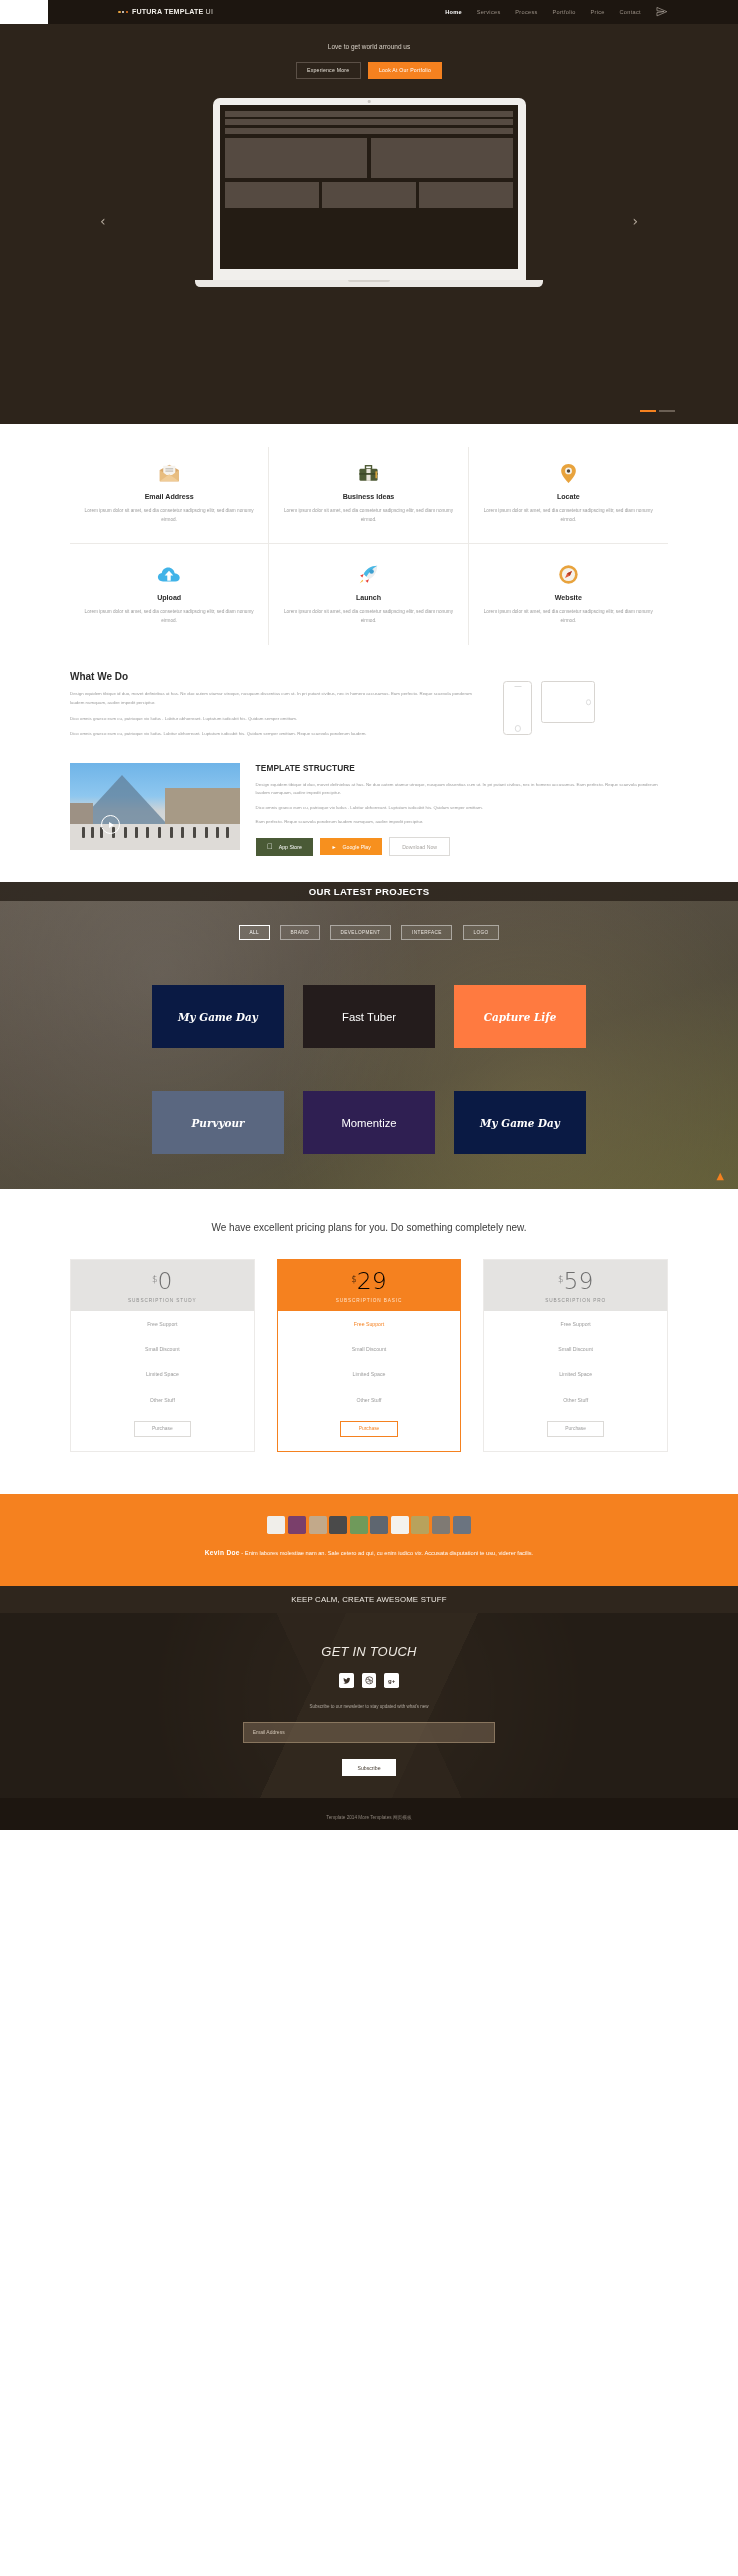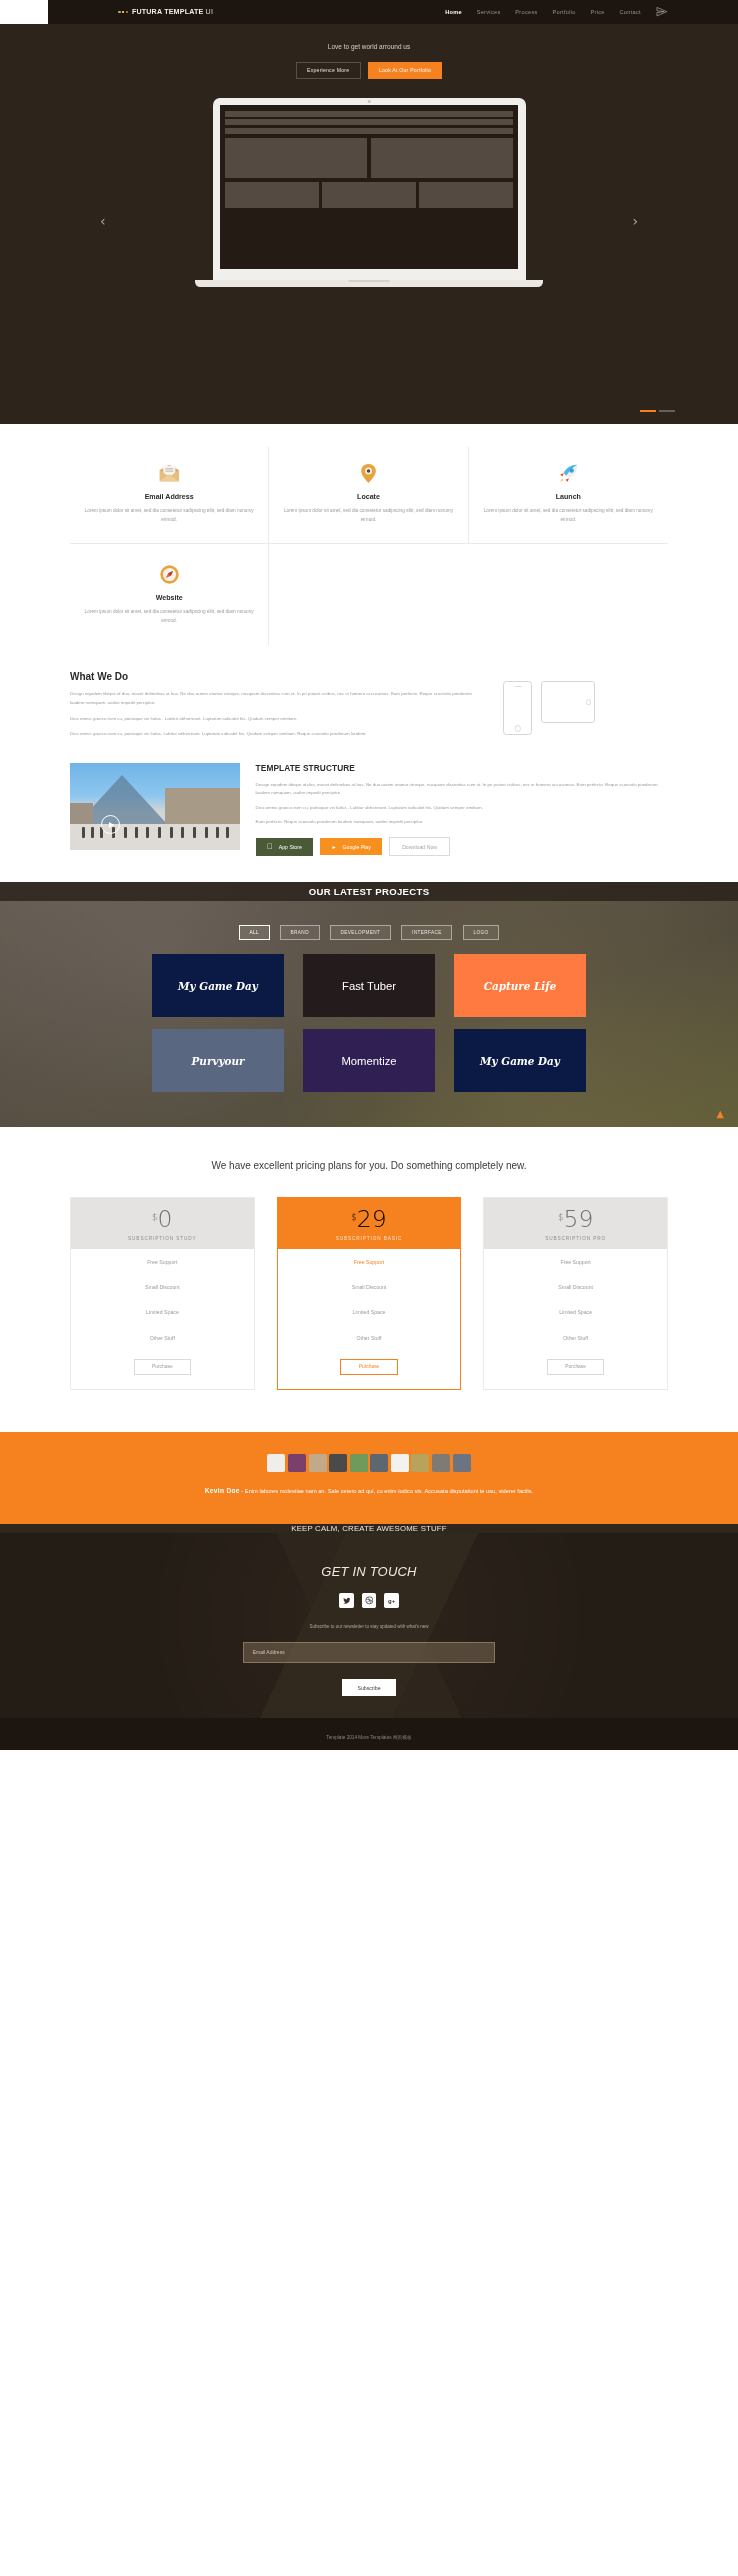--- a/index.html
+++ b/index.html
@@ -176,21 +176,21 @@
     font-size: 4.7px; padding: 4.3px 9.6px; letter-spacing: 0.4px; cursor: pointer; font-family: inherit;
   }
   .filter.active { border: 1.7px solid #ffffff; color: #fff; background: rgba(255,255,255,.10); }
   .proj-grid {
     position: relative; z-index: 2; display: grid;
     grid-template-columns: repeat(3, 132px); gap: 12px 19px;
     justify-content: center; padding: 0 0 35px;
   }
   .tile {
     height: 63px; display: flex; align-items: center; justify-content: center;
-    color: #fff; cursor: pointer;
+    color: #fff; cursor: pointer; margin-top: 31px;
   }
   .tile span { font-size: 11.3px; }
   .tile.script span { font-family: "DejaVu Serif", serif; font-style: italic; font-weight: bold; font-size: 10.4px; }
   .scroll-top {
     position: absolute; right: 14px; bottom: 8.7px; z-index: 3;
     color: #f5811f; font-size: 9.6px; cursor: pointer; font-family: "DejaVu Sans", sans-serif;
   }
 
   
   .pricing { padding: 31px 70px 42px; background: #fff; }
@@ -219,21 +219,21 @@
   .plan.featured .purchase { border-color: #f5811f; color: #f5811f; }
 
   
   .testimonial { background: #f5811f; padding: 22.6px 70px 26px; text-align: center; }
   .avatars { display: flex; justify-content: center; gap: 2.6px; margin-bottom: 12px; }
   .avatars .av { width: 18px; height: 18px; border-radius: 1.7px; background: #caa; }
   .tq { color: #fff; font-size: 5.7px; line-height: 2.1; max-width: 348px; margin: 0 auto; }
   .tq b { font-size: 6.6px; letter-spacing: 0.3px; }
 
   
-  .keepcalm { background: #2f261d; text-align: center; padding: 0 0; }
+  .keepcalm { background: #2f261d; text-align: center; padding: 9px 0; }
   .keepcalm h3 { color: #efeae3; font-size: 7.8px; font-weight: normal; letter-spacing: 0.2px; }
   .getintouch {
     background: #241d16; position: relative; overflow: hidden;
     padding: 31px 0 22.6px; text-align: center;
   }
   .git-bg {
     position: absolute; inset: 0; opacity: .18;
     background:
       linear-gradient(115deg, transparent 42%, #6c5a45 42%, #6c5a45 58%, transparent 58%),
       linear-gradient(65deg, transparent 44%, #5e4e3c 44%, #5e4e3c 56%, transparent 56%),
@@ -337,33 +337,57 @@
             <rect x="8.5" y="5" width="9" height="1.2" fill="#b9b5ad"></rect>
             <rect x="8.5" y="7.6" width="9" height="1.2" fill="#b9b5ad"></rect>
             <path d="M2 7 L13 15 L24 7 L24 20 L2 20 Z" fill="#e8bd80"></path>
             <path d="M2 20 L13 12 L24 20 Z" fill="#f0cc97"></path>
           </svg>
         </div>
         <h3>Email Address</h3>
         <p>Lorem ipsum dolor sit amet, sed dia consetetur sadipscing elitr, sed diam nonumy eirmod.</p>
       </div>
 
+      <div class="svc">
+        <div class="svc-icon">
+          <svg width="21" height="19" viewBox="0 0 24 22">
+            <rect x="8.5" y="2" width="7" height="3.5" fill="none" stroke="#4d5a34" stroke-width="1.6"></rect>
+            <rect x="1.5" y="5.5" width="21" height="14" rx="1.6" fill="#4d5a34"></rect>
+            <rect x="9.6" y="5.5" width="4.8" height="14" fill="#e8e4da"></rect>
+            <rect x="1.5" y="10.5" width="21" height="2" fill="#3d4828"></rect>
+            <rect x="20" y="8.5" width="2" height="8" fill="#d6a33c"></rect>
+          </svg>
+        </div>
+        <h3>Business Ideas</h3>
+        <p>Lorem ipsum dolor sit amet, sed dia consetetur sadipscing elitr, sed diam nonumy eirmod.</p>
+      </div>
 
       <div class="svc">
         <div class="svc-icon">
           <svg width="19" height="21" viewBox="0 0 22 24">
             <path d="M11 1 C6 1 2.5 4.5 2.5 9 C2.5 14.5 11 23 11 23 C11 23 19.5 14.5 19.5 9 C19.5 4.5 16 1 11 1 Z" fill="#e8a33d"></path>
             <circle cx="11" cy="9" r="4" fill="#f6f2ea"></circle>
             <circle cx="11" cy="9" r="2" fill="#4a4238"></circle>
           </svg>
         </div>
         <h3>Locate</h3>
         <p>Lorem ipsum dolor sit amet, sed dia consetetur sadipscing elitr, sed diam nonumy eirmod.</p>
       </div>
 
+      <div class="svc">
+        <div class="svc-icon">
+          <svg width="24" height="17.4" viewBox="0 0 28 20">
+            <path d="M7 18 C3.2 18 1 15.6 1 12.8 C1 10.2 3 8.1 5.6 7.9 C6.2 4.3 9.3 1.6 13 1.6 C17 1.6 20.2 4.6 20.6 8.4 C24 8.6 26.5 11 26.5 13.6 C26.5 16.2 24.4 18 21.4 18 Z" fill="#41b3e8"></path>
+            <rect x="12" y="9" width="4" height="8" fill="#fff"></rect>
+            <path d="M14 5.5 L19 11 L9 11 Z" fill="#fff"></path>
+          </svg>
+        </div>
+        <h3>Upload</h3>
+        <p>Lorem ipsum dolor sit amet, sed dia consetetur sadipscing elitr, sed diam nonumy eirmod.</p>
+      </div>
 
       <div class="svc">
         <div class="svc-icon">
           <svg width="21" height="21" viewBox="0 0 24 24">
             <path d="M22 2 C15 2 9 6 6.5 11.5 L12.5 17.5 C18 15 22 9 22 2 Z" fill="#eceff1"></path>
             <path d="M22 2 C15 2 9 6 6.5 11.5 L9.5 14.5 C13 9 17 4.5 22 2 Z" fill="#49b8e6"></path>
             <circle cx="15.5" cy="8.5" r="2.6" fill="#3d9fd0"></circle>
             <path d="M6.5 11.5 L2.5 13 L5 15.5 Z" fill="#e8453c"></path>
             <path d="M12.5 17.5 L11 21.5 L8.5 19 Z" fill="#e8453c"></path>
             <path d="M5 18 L2 22 L6 19.5 Z" fill="#f7b733"></path>

